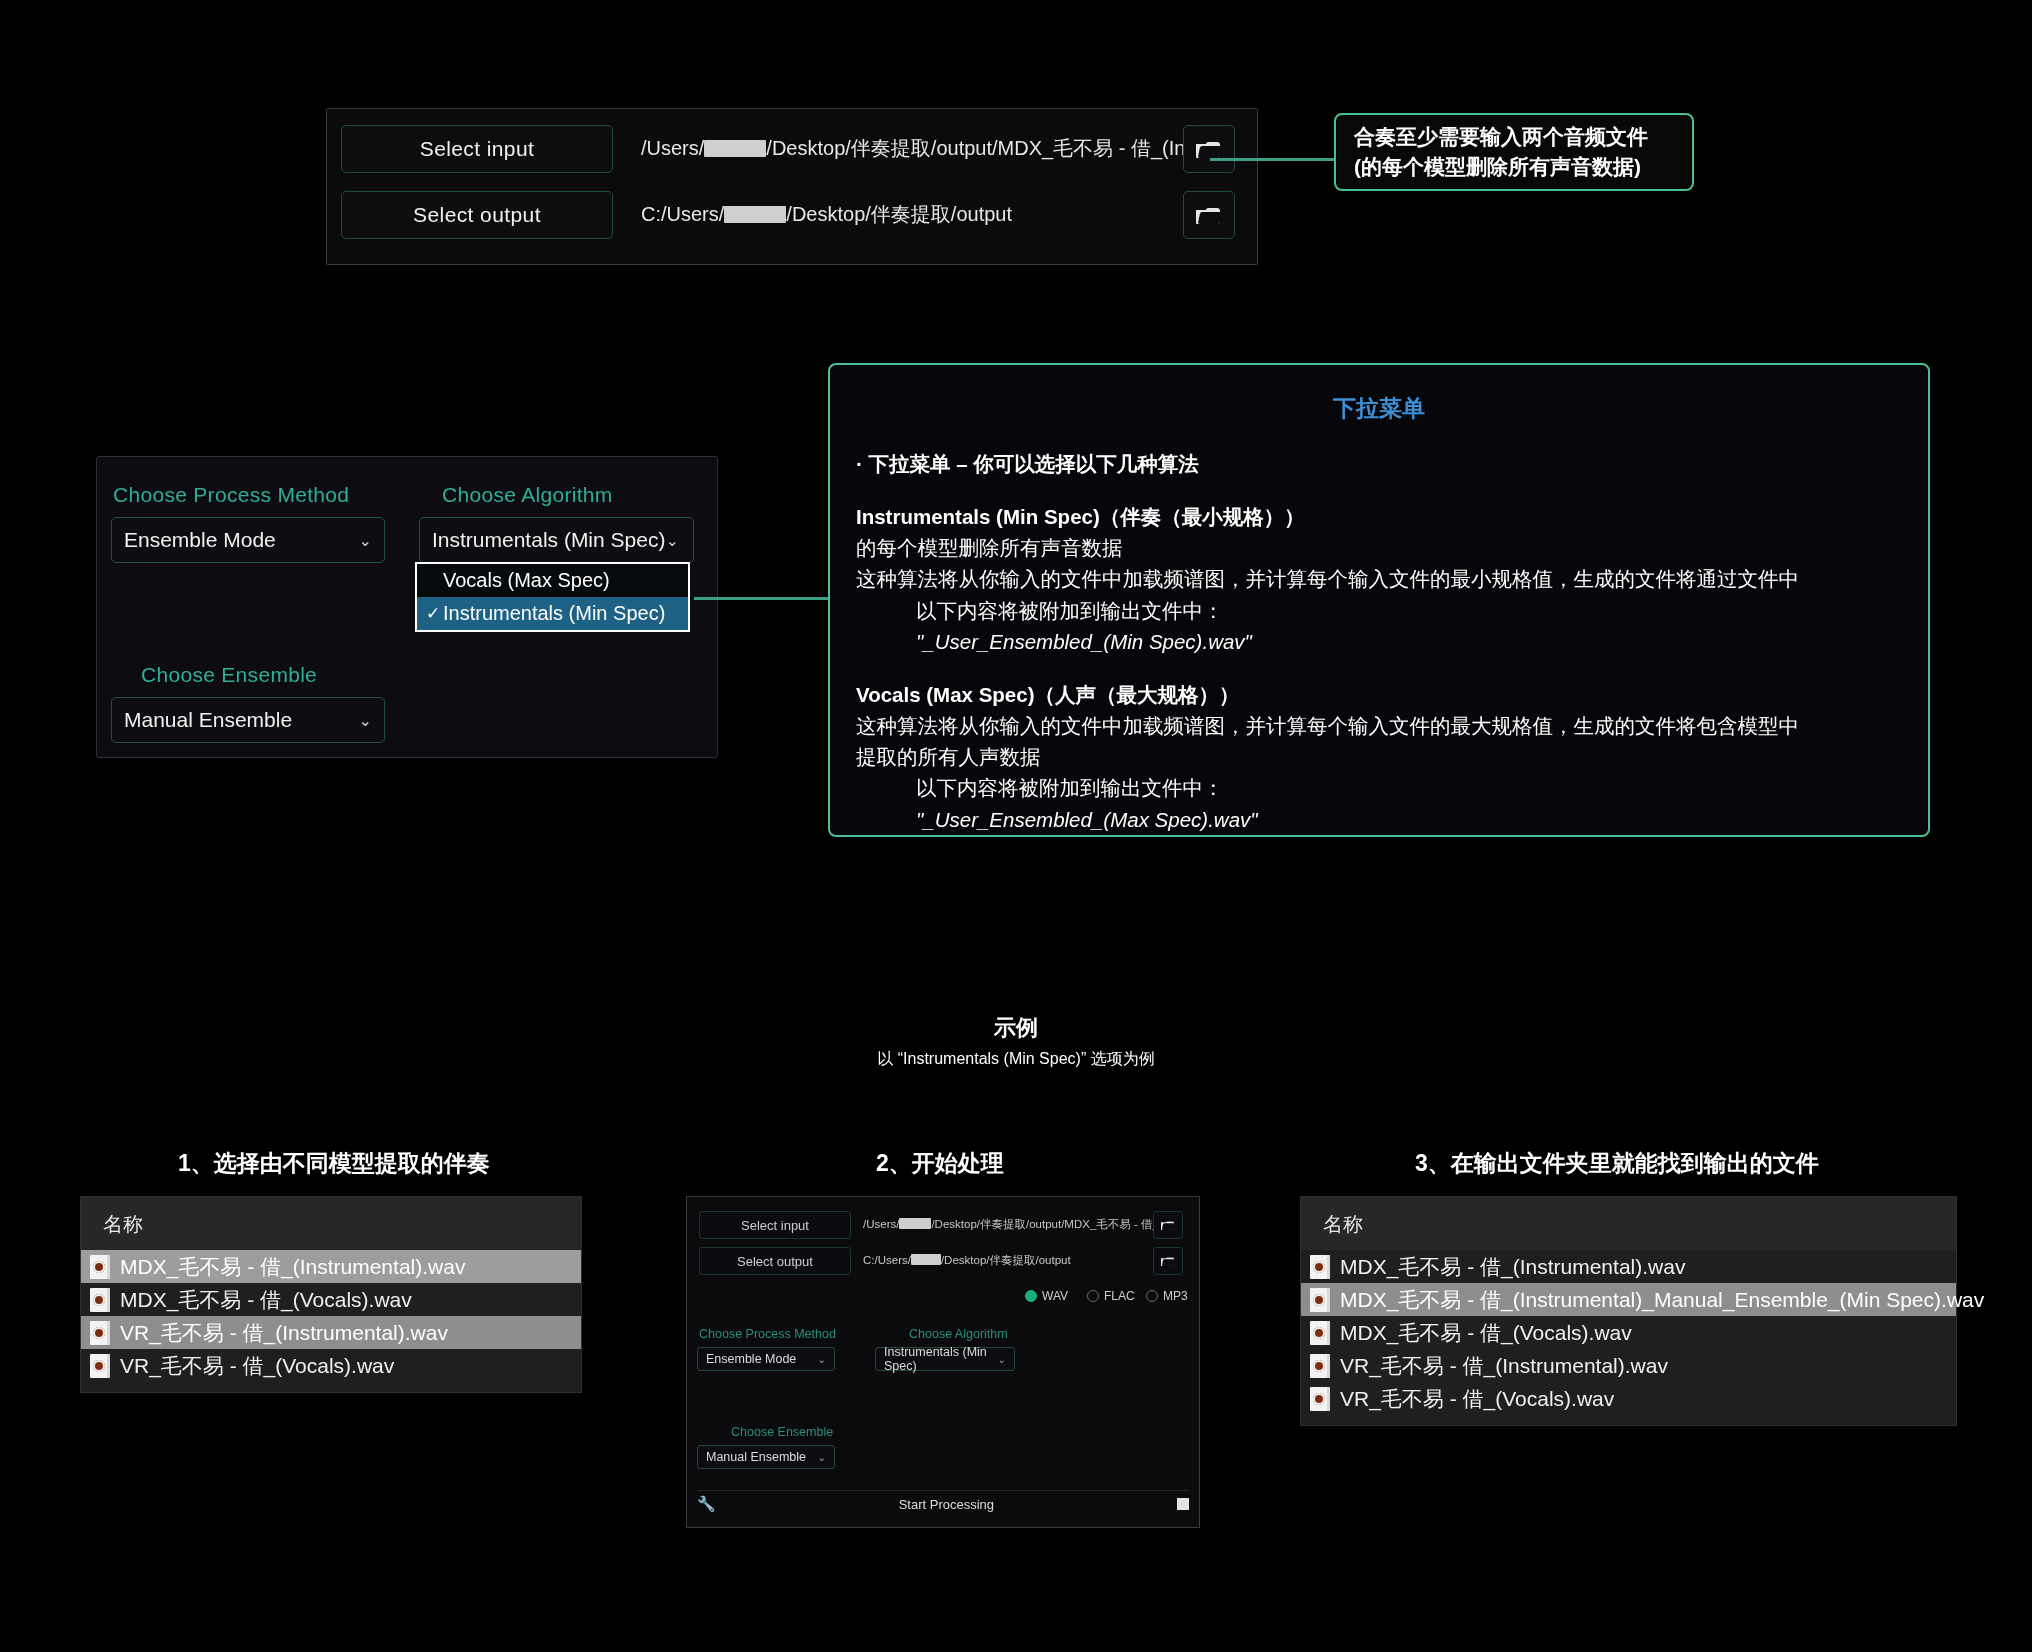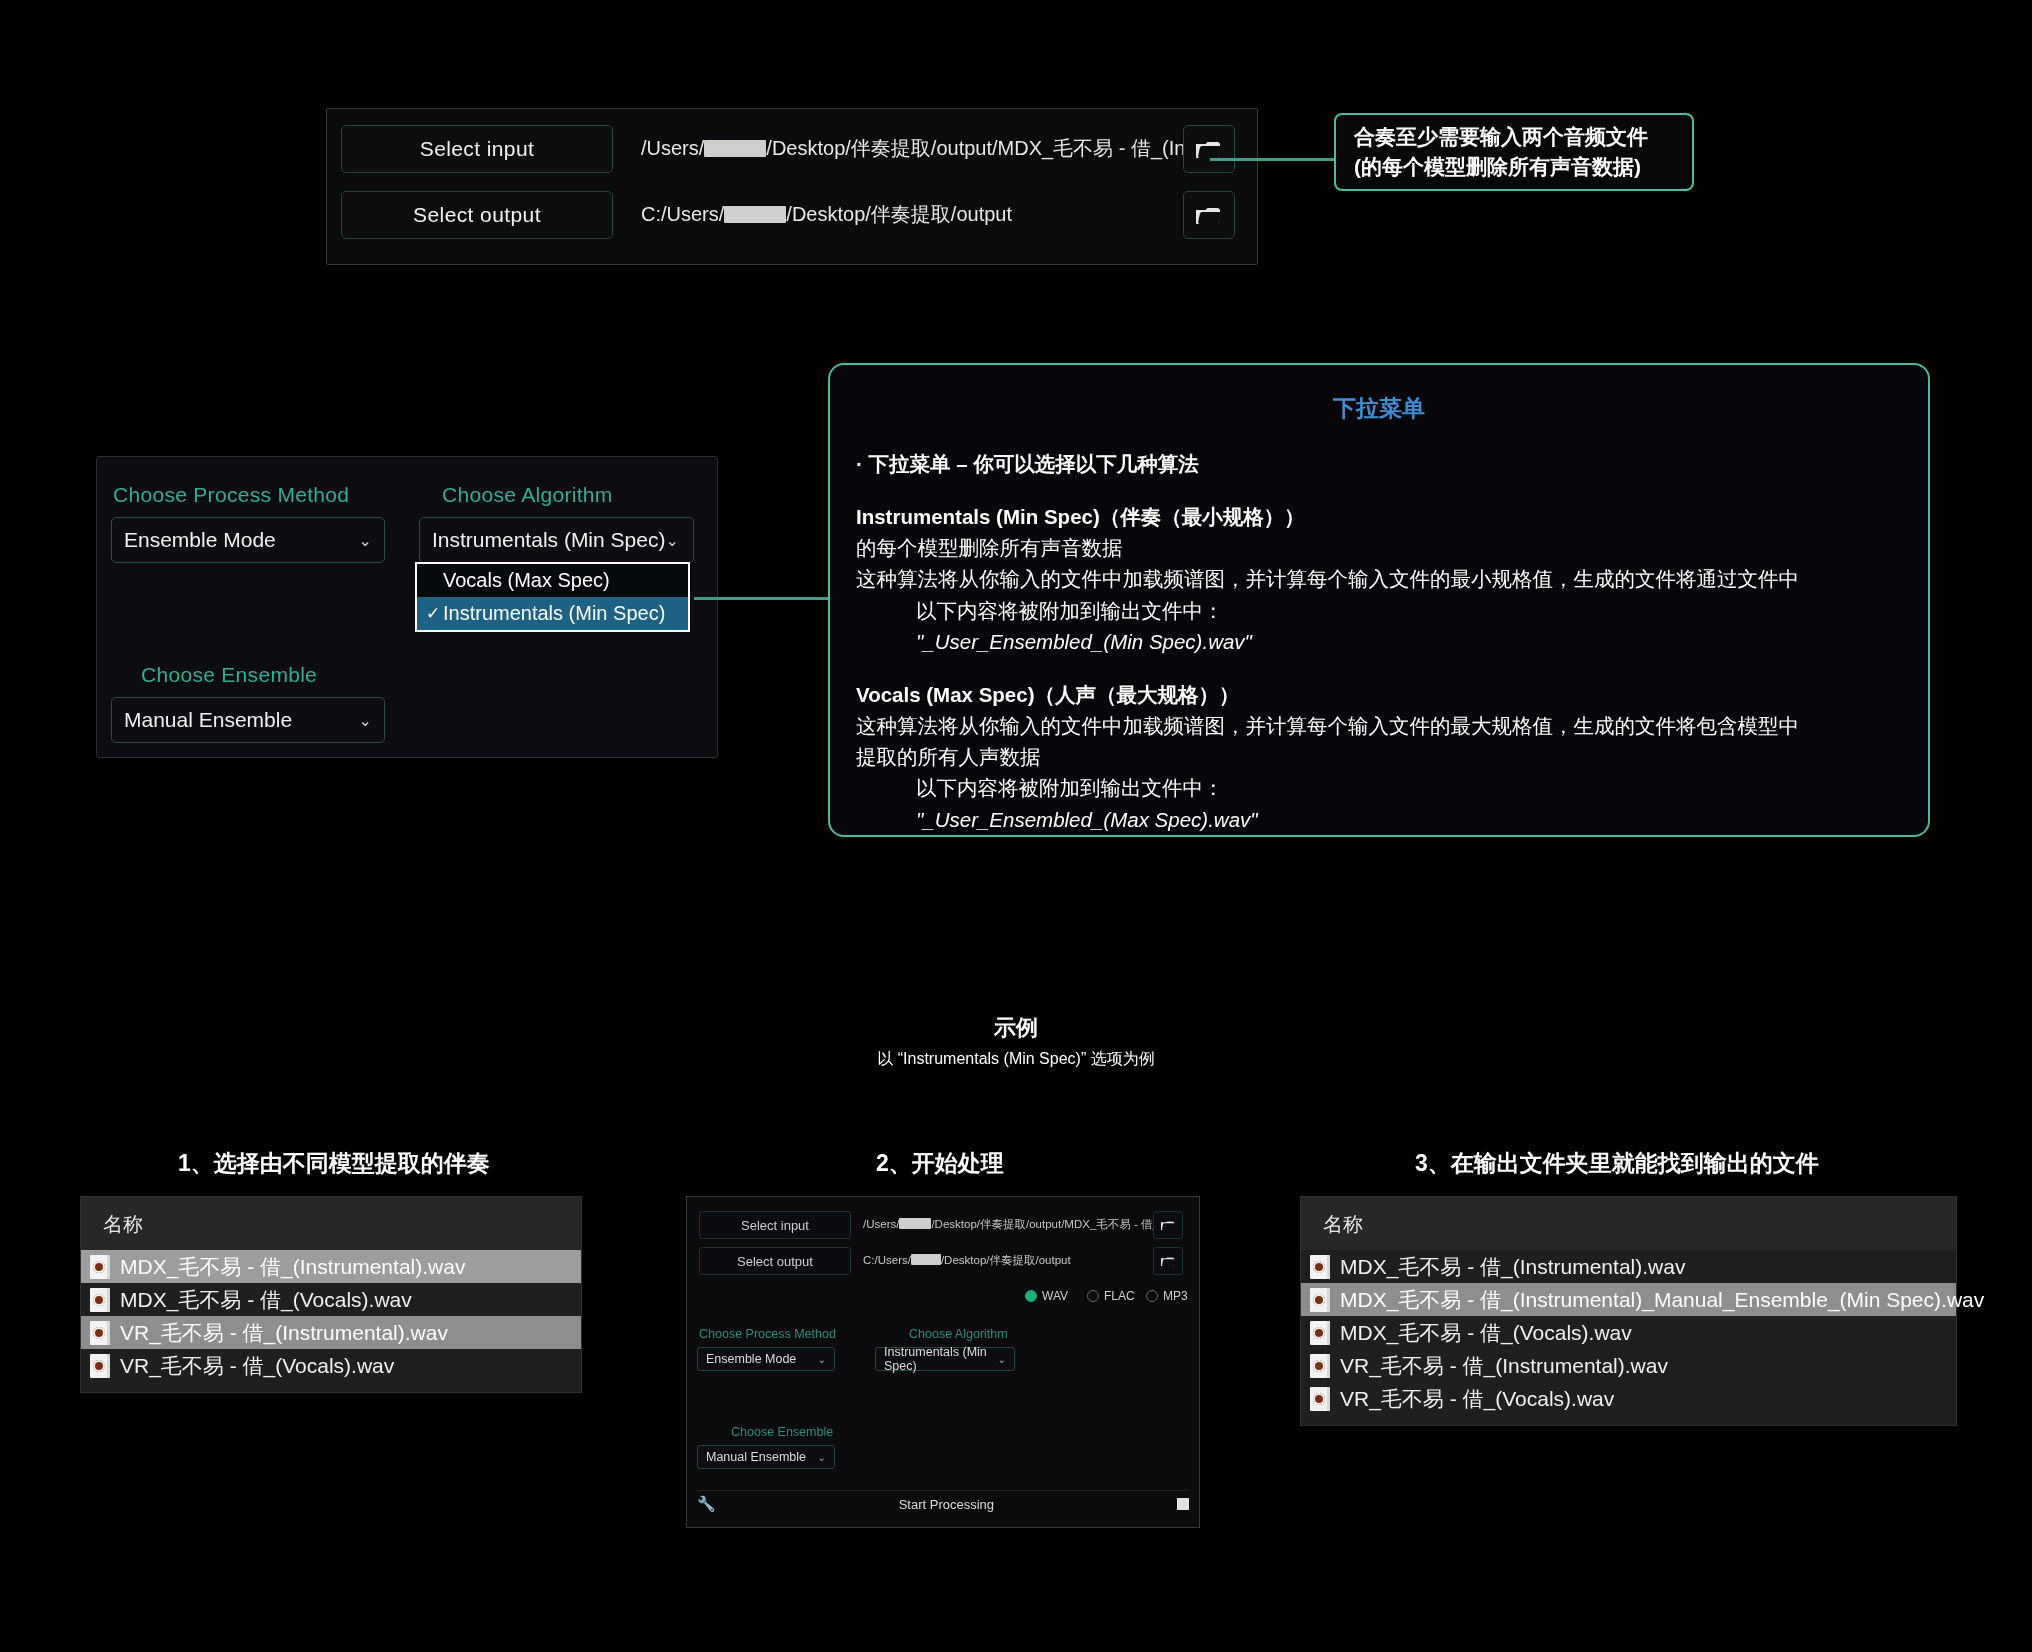--- a/index.html
+++ b/index.html
@@ -111,21 +111,21 @@
     font-size: 20px; color: #ffffff; padding-left: 6px;
     box-sizing: border-box;
   }
   .menu-item .tick { width: 20px; display: inline-block; text-align: center; font-size: 17px; }
   .menu-item.selected { background: #1d6185; }
 
   
   #info-box {
     left: 828px; top: 363px; width: 1102px; height: 474px;
     border: 2px solid #4bbd9b;
-    border-radius: 16px;
+    border-radius: 8px;
     background: #07070b;
     box-sizing: border-box;
     padding: 18px 26px;
   }
   #info-title {
     text-align: center; color: #3d8fd6; font-size: 23px; font-weight: 700;
     margin-top: 10px; margin-bottom: 24px;
   }
   .info-line { font-size: 20.5px; line-height: 1.52; color: #ffffff; }
   .info-bullet { font-weight: 700; }

